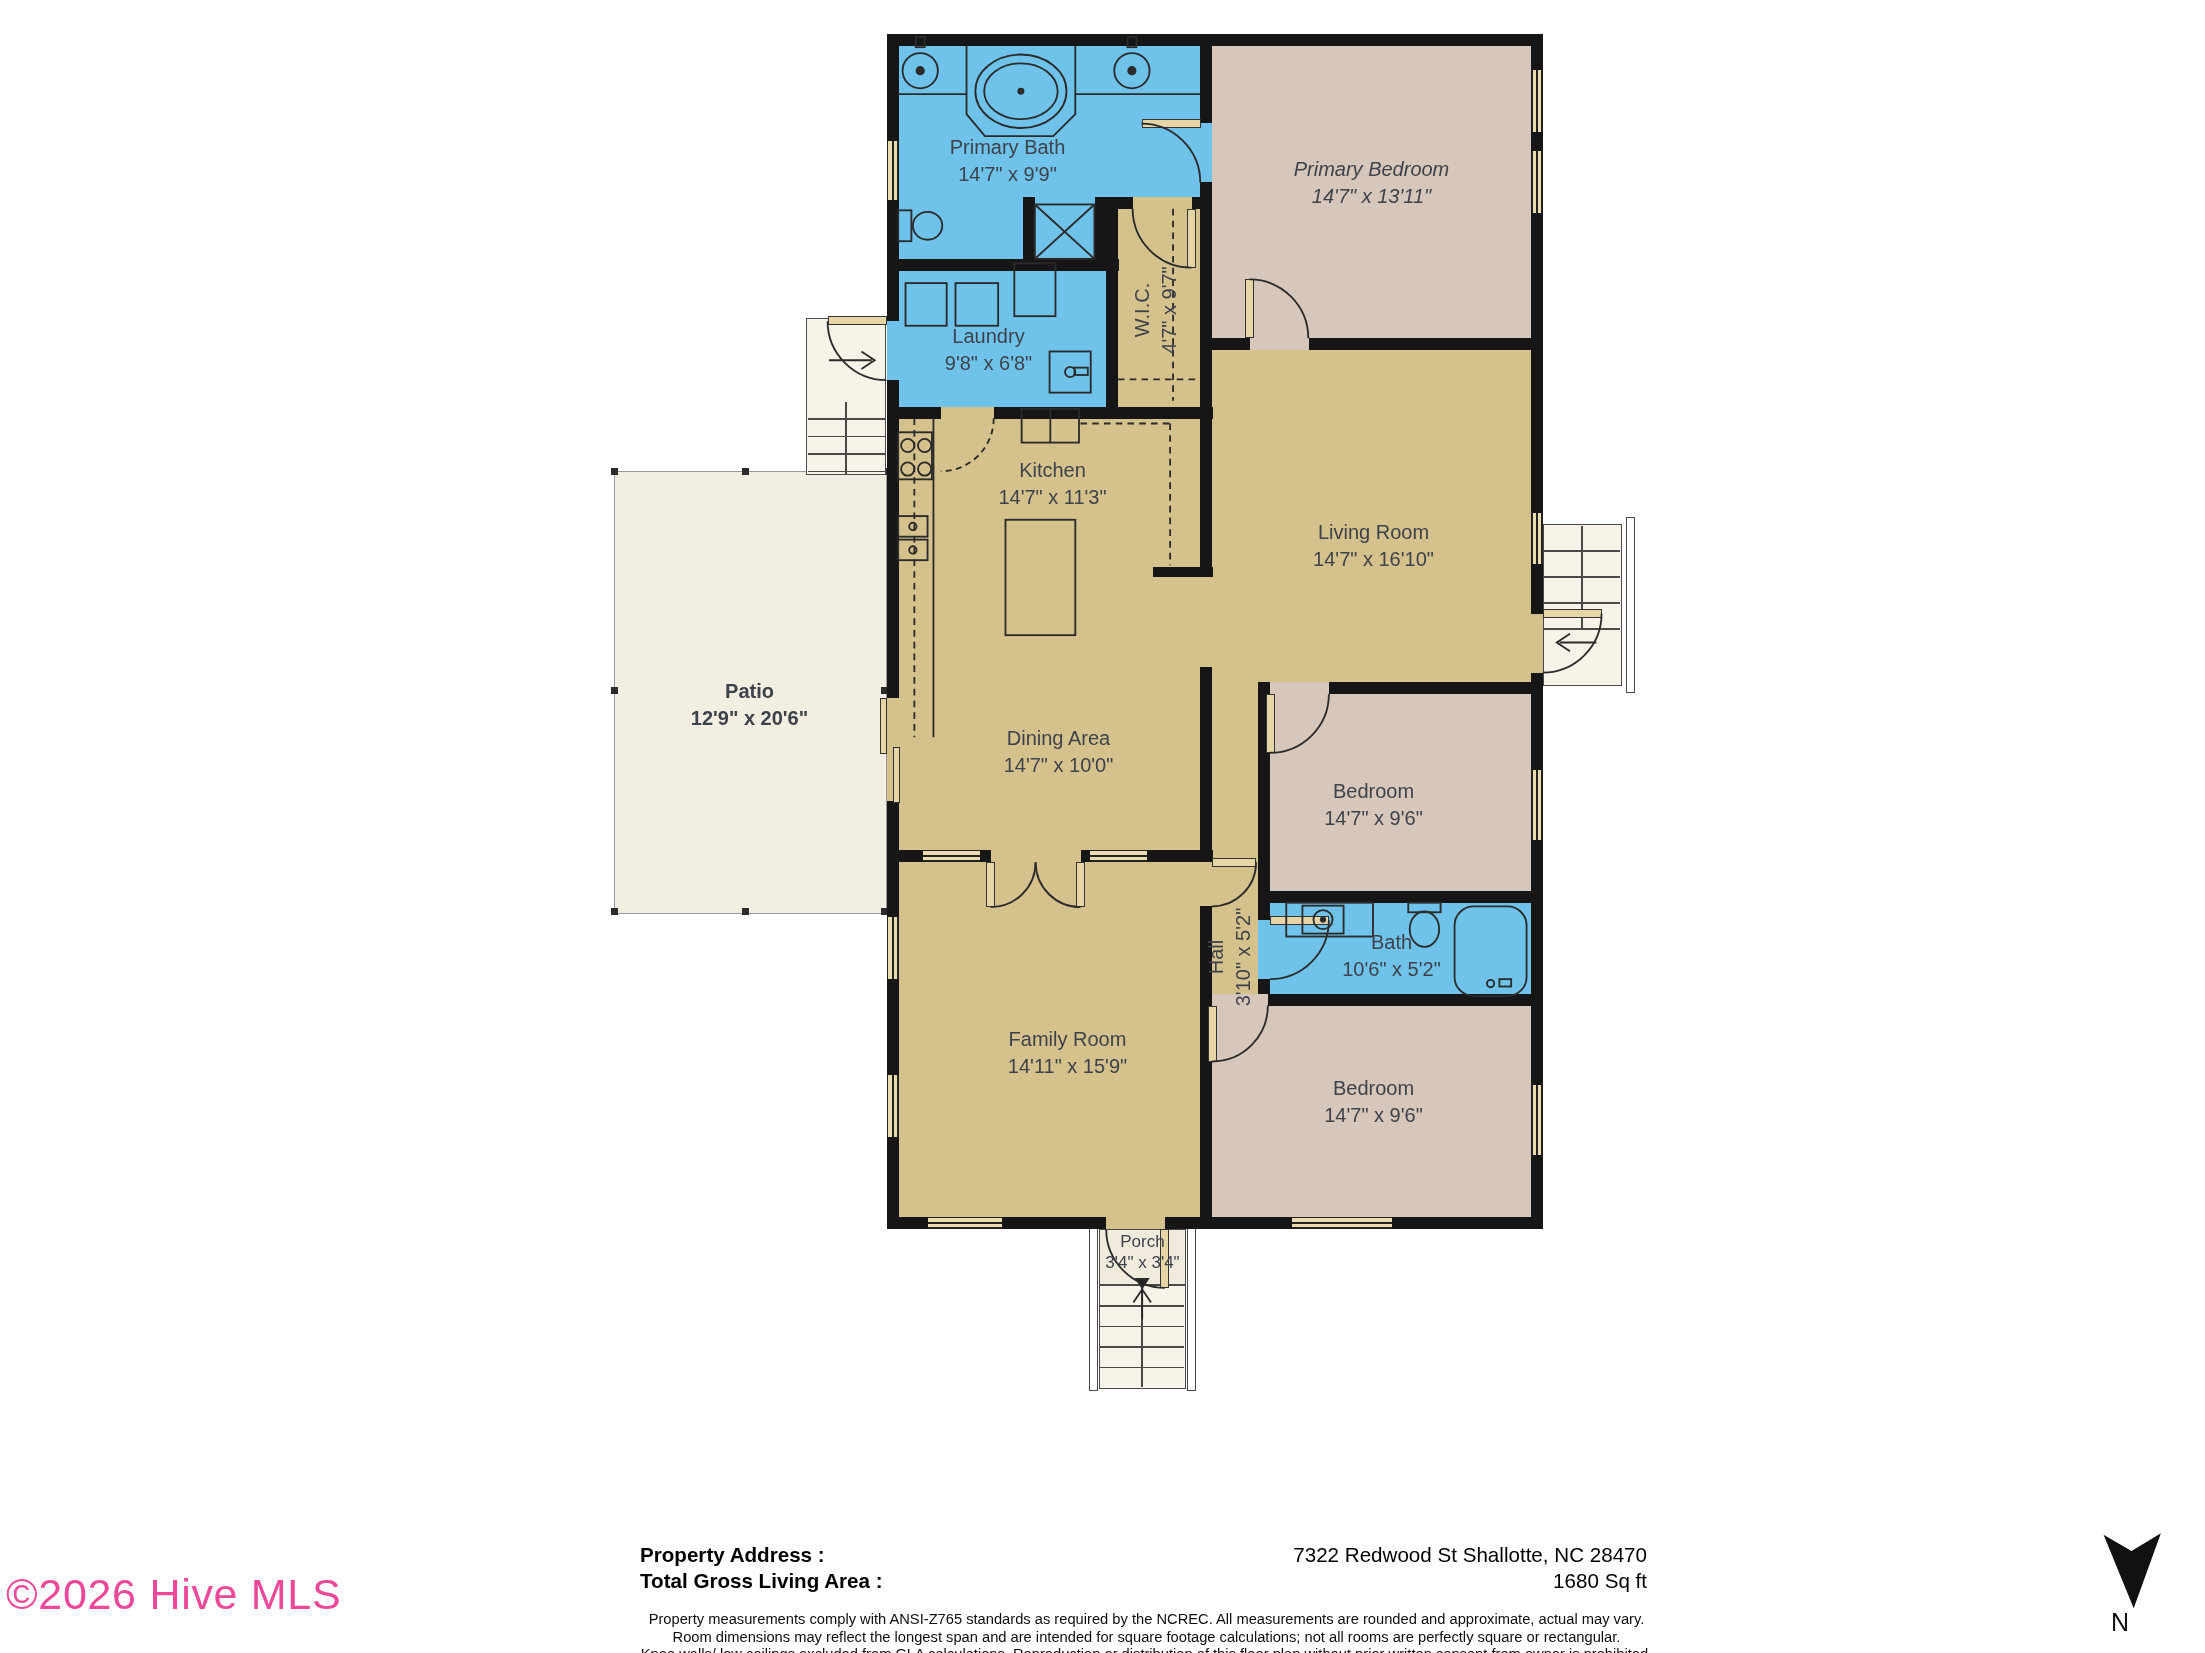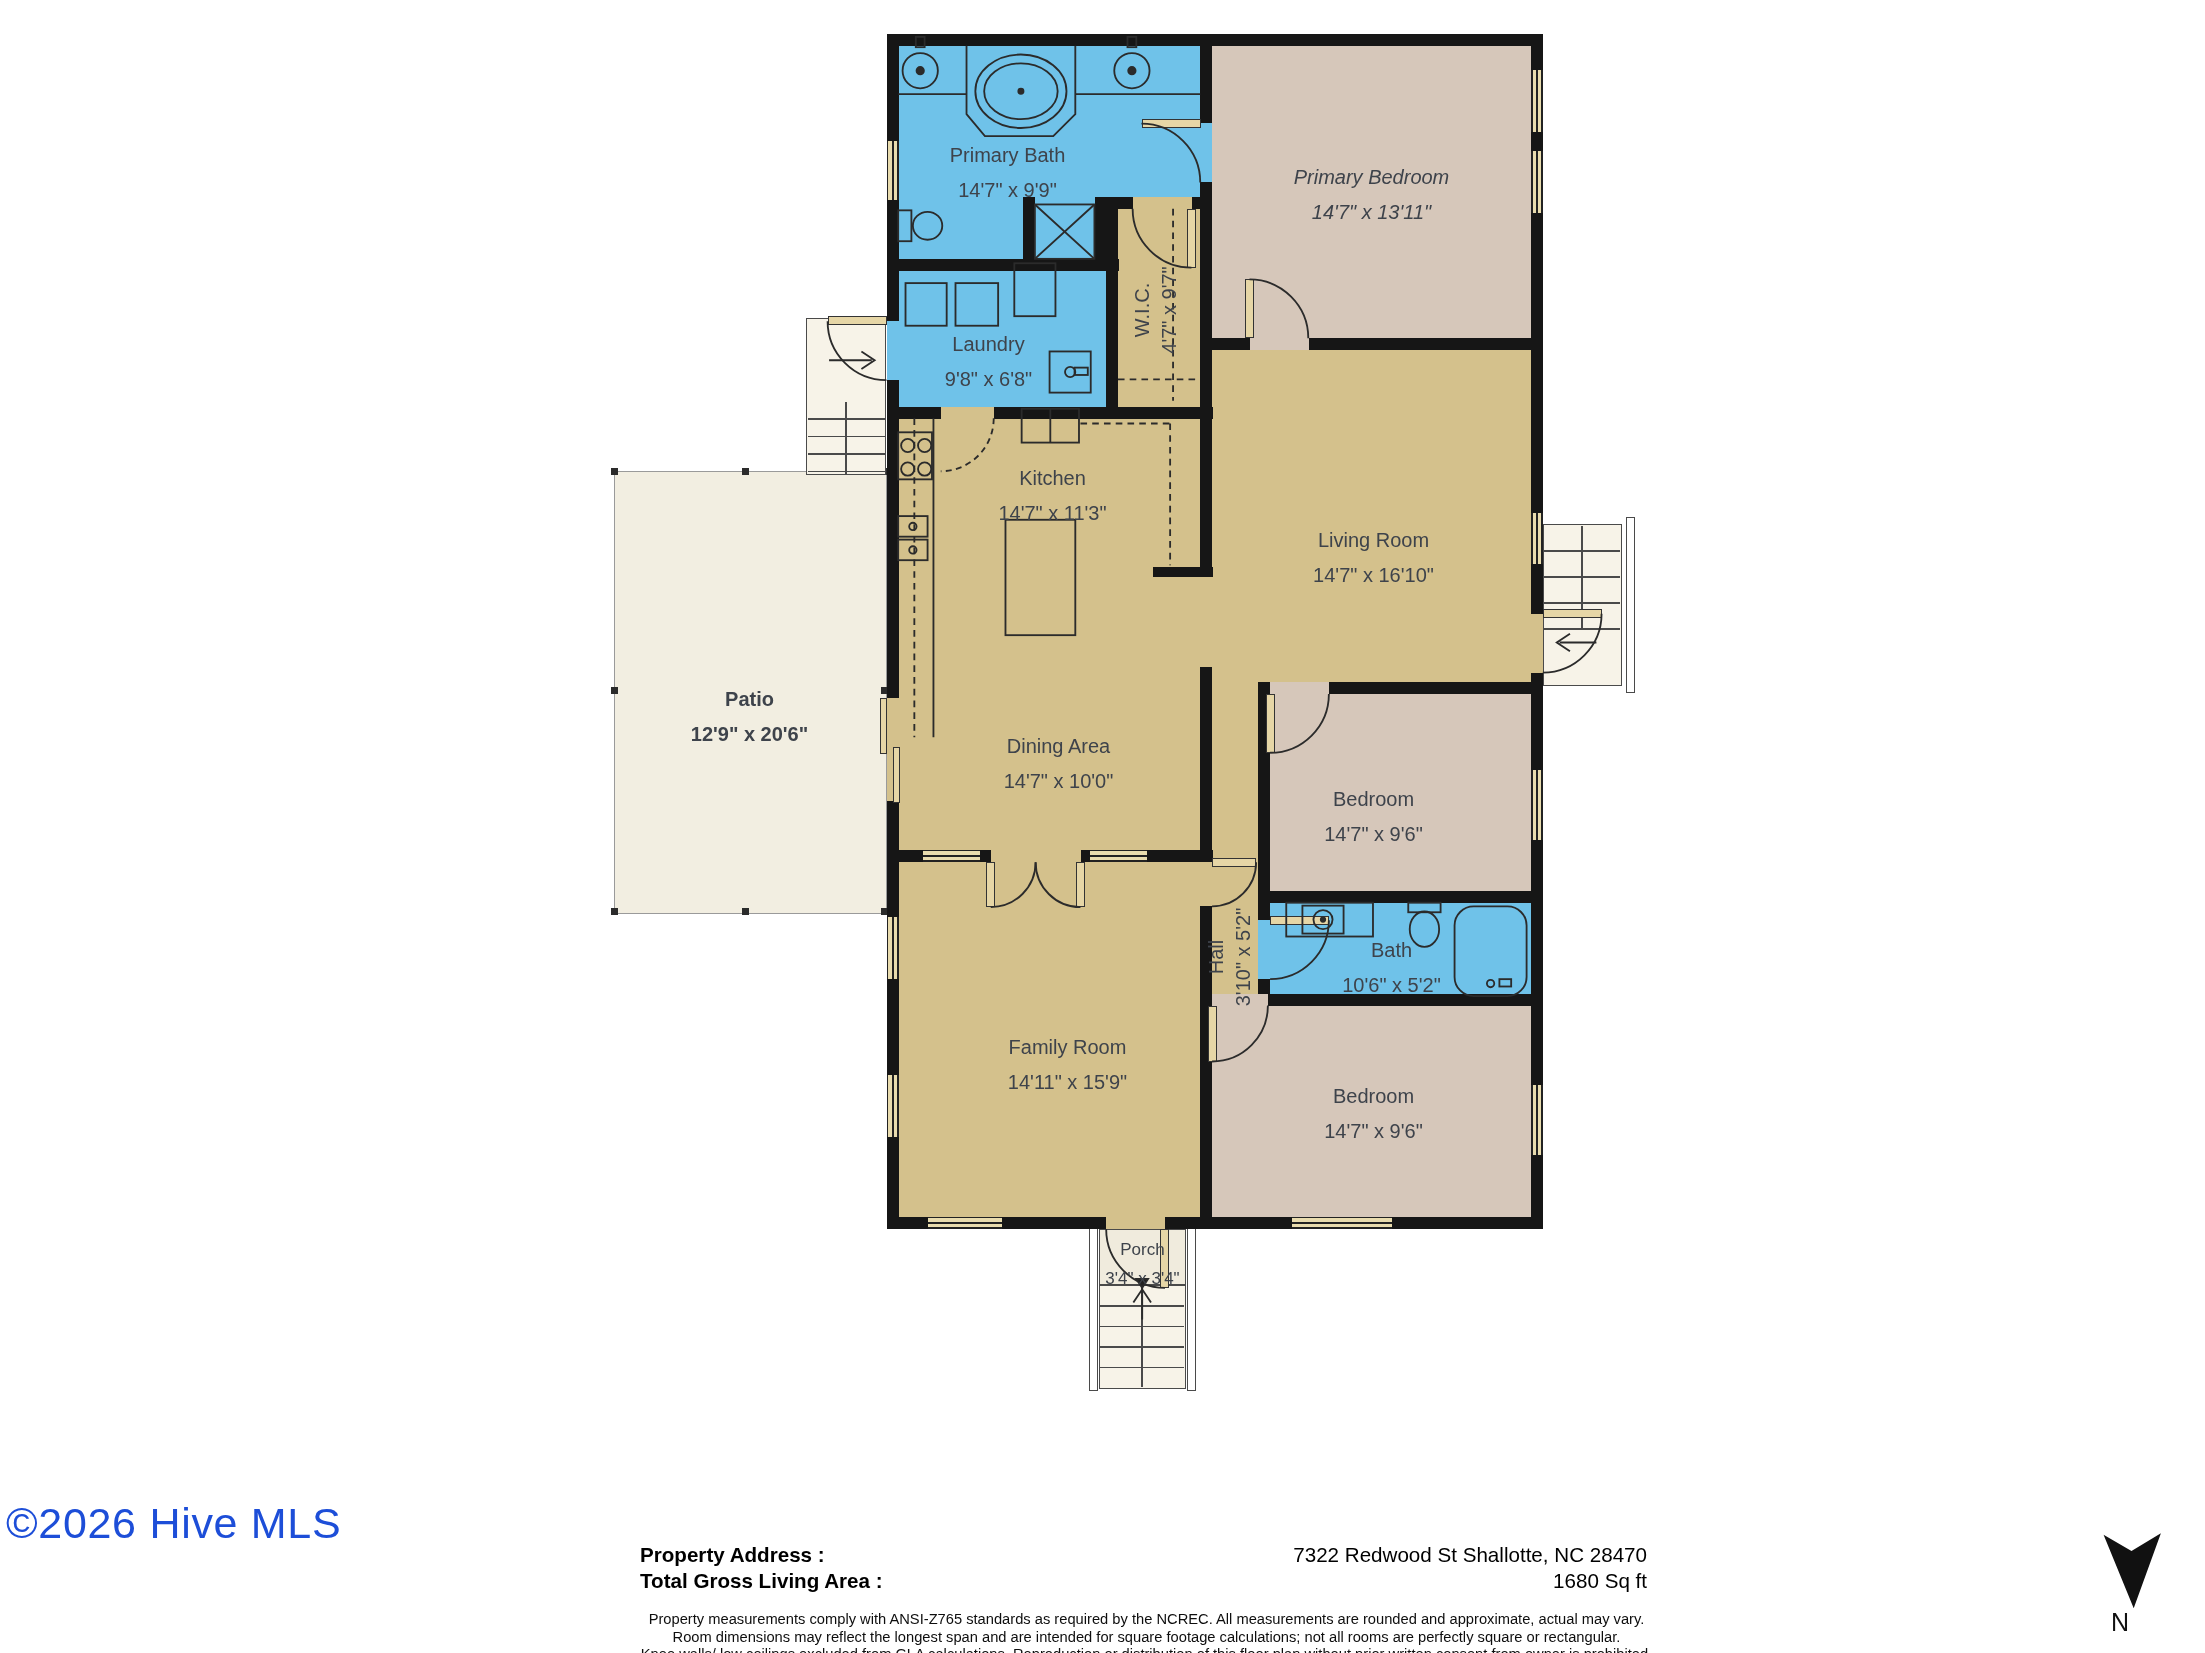--- a/index.html
+++ b/index.html
@@ -9,28 +9,28 @@
   .abs{position:absolute;}
   .wl{position:absolute;background:#161616;}
   .f-blue{position:absolute;background:#6fc2e9;}
   .f-tan{position:absolute;background:#d4c18c;}
   .f-mauve{position:absolute;background:#d6c7ba;}
   .f-cream{position:absolute;background:#f2eee1;}
   .winv{position:absolute;width:11.8px;background:linear-gradient(to right,#222 0 1.5px,#e9dcae 1.5px 5.1px,#222 5.1px 6.6px,#e9dcae 6.6px 10.3px,#222 10.3px 11.8px);}
   .winh{position:absolute;height:11.8px;background:linear-gradient(to bottom,#222 0 1.5px,#e9dcae 1.5px 5.1px,#222 5.1px 6.6px,#e9dcae 6.6px 10.3px,#222 10.3px 11.8px);}
   .panel{position:absolute;background:#e6d6a6;border:1.5px solid #333;box-sizing:border-box;}
   .lbl{position:absolute;width:265px;text-align:center;font-size:20px;line-height:26.5px;color:#3e434b;}
-  .lbl .nm, .lbl .dm{display:block;margin-top:8px;}
+  .lbl .nm, .lbl .dm{display:block;}
   .lbl-rot{position:absolute;width:147px;height:62px;text-align:center;font-size:20px;line-height:26.5px;color:#3e434b;transform:rotate(-90deg);}
   .stair-frame{position:absolute;background:#f7f3e8;border:1.5px solid #4a4a4a;box-sizing:border-box;}
   .rungs-v{position:absolute;background:repeating-linear-gradient(to bottom,transparent 0 16px,#4a4a4a 16px 17.6px);}
   .rail{position:absolute;background:#4a4a4a;}
   .thinrail{position:absolute;background:#ffffff;border:1.5px solid #4a4a4a;box-sizing:border-box;}
   .post{position:absolute;width:6.6px;height:6.6px;background:#2b2b2b;}
-  .watermark{position:absolute;left:5.9px;top:1499px;font-size:43px;letter-spacing:0.7px;color:#1d4ed8;}
+  .watermark{position:absolute;left:5.9px;top:1570px;font-size:43px;letter-spacing:0.7px;color:#ec4899;}
   .prop-rows{position:absolute;left:640px;top:1542px;width:1007px;font-size:20.6px;color:#000;}
   .prow{display:flex;justify-content:space-between;line-height:26px;}
   .prow .pl{font-weight:bold;}
   .disc{position:absolute;left:470px;top:1611px;width:1353px;text-align:center;font-size:14.7px;line-height:17.6px;color:#0e0e0e;}
   .nlabel{position:absolute;left:2111px;top:1608px;font-size:25px;color:#111;}
 </style>
 </head>
 <body>
 
 <div class="stage">

